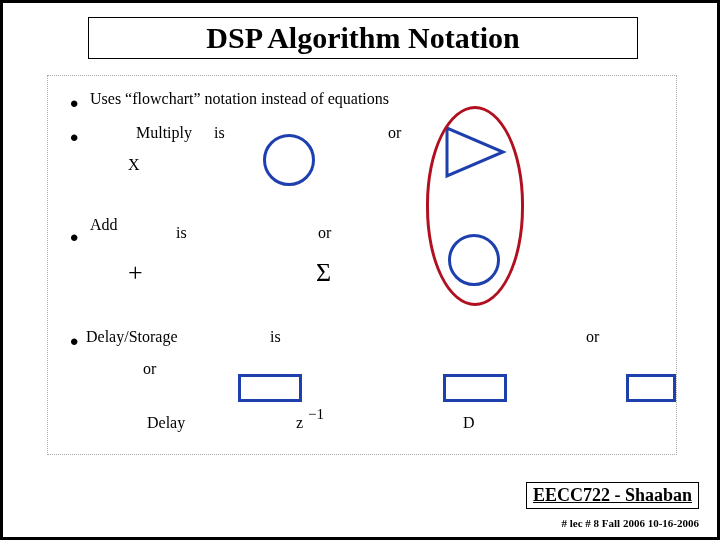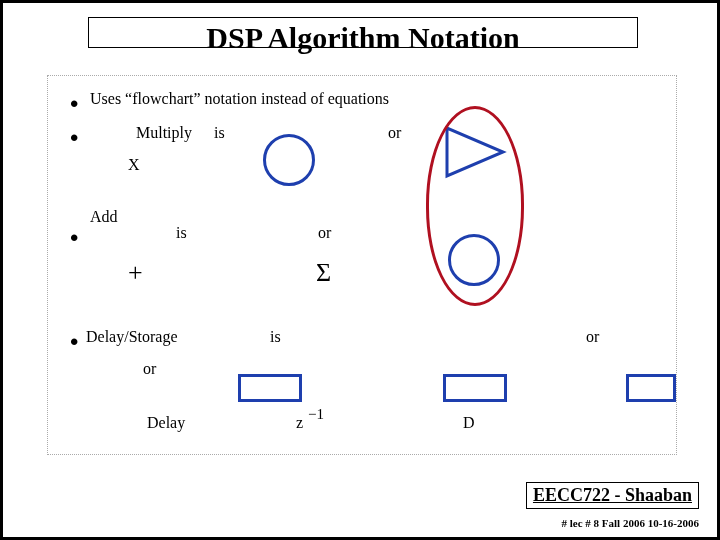--- a/index.html
+++ b/index.html
@@ -16,21 +16,21 @@
     width: 720px;
     height: 540px;
     border: 3px solid #000;
     background: #fff;
   }
   .title-box {
     position: absolute;
     left: 85px;
     top: 14px;
     width: 550px;
-    height: 31px;
+    height: 42px;
     border: 1px solid #000;
     box-sizing: border-box;
     text-align: center;
     line-height: 40px;
     font-size: 30px;
     font-weight: bold;
   }
   .content-box {
     position: absolute;
     left: 44px;
@@ -108,21 +108,21 @@
     <span class="txt" style="left:340px; top:48px;">or</span>
     <span class="txt" style="left:80px; top:80px;">X</span>
 
     <div class="circle-shape" style="left:215px; top:58px; width:52px; height:52px;"></div>
 
     <svg class="triangle-shape" style="left:395px; top:48px; width:66px; height:56px;" viewBox="0 0 66 56">
       <polygon points="4,4 4,52 60,28" fill="none" stroke="#1e3fae" stroke-width="3"></polygon>
     </svg>
 
     <span class="bullet" style="left:22px; top:148px;">•</span>
-    <span class="txt" style="left:42px; top:132px;">Add</span>
+    <span class="txt" style="left:42px; top:140px;">Add</span>
     <span class="txt" style="left:128px; top:148px;">is</span>
     <span class="txt" style="left:270px; top:148px;">or</span>
     <span class="txt" style="left:80px; top:182px; font-size:26px;">+</span>
     <span class="txt" style="left:268px; top:182px; font-size:26px;">Σ</span>
 
     <div class="circle-shape" style="left:400px; top:158px; width:52px; height:52px;"></div>
 
     <div class="highlight-oval" style="left:378px; top:30px; width:98px; height:200px; border-radius:50px/100px;"></div>
 
     <span class="bullet" style="left:22px; top:252px;">•</span>

